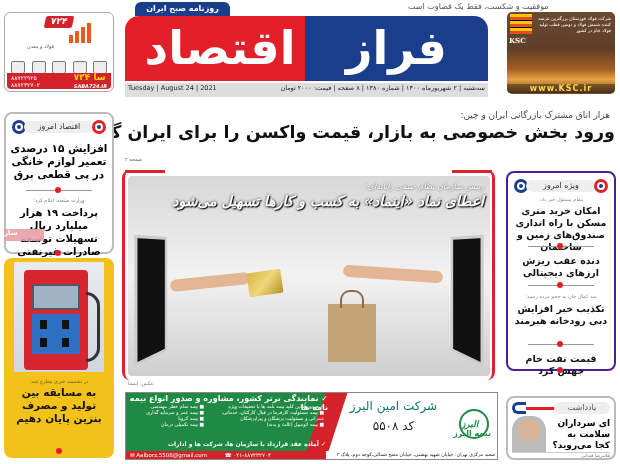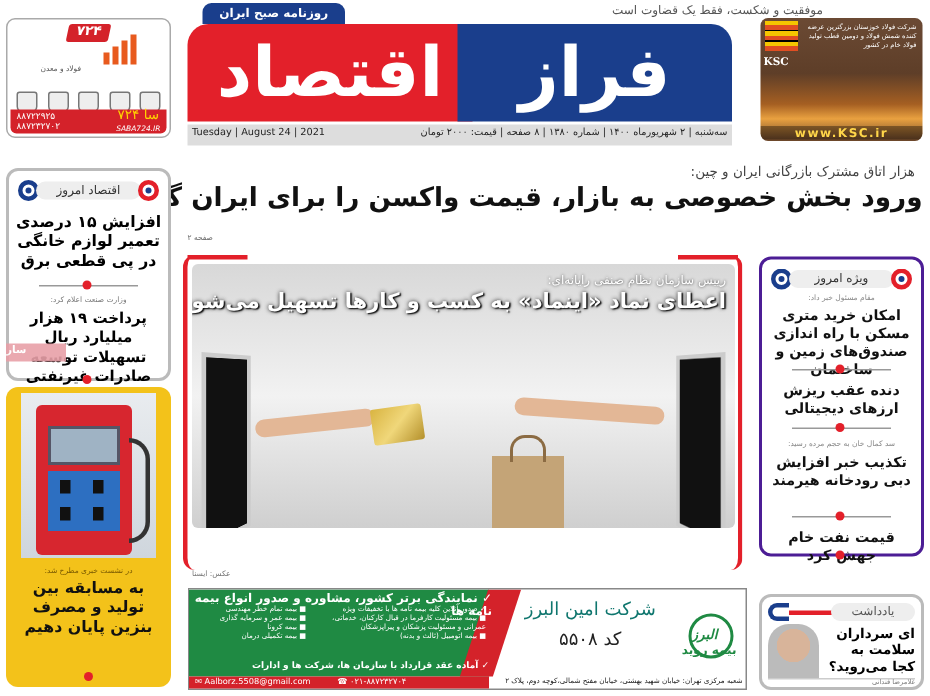--- a/index.html
+++ b/index.html
@@ -8,21 +8,21 @@
   
   .ad-left { left: 4px; top: 12px; width: 110px; height: 80px; border: 1px solid #aaa; border-radius: 6px; background: #fff; }
   .ad-left .logo724 { position:absolute; left:40px; top:3px; width:28px; height:12px; background:#d4222a; color:#fff; font-size:9px; font-weight:bold; text-align:center; border-radius:2px; transform:skewX(-12deg); }
   .ad-left .bars { position:absolute; left:64px; top:10px; width:30px; height:20px; }
   .ad-left .bars span { position:absolute; bottom:0; width:4px; background:#e85a1e; }
   .ad-left .tag { position:absolute; left:22px; top:30px; font-size:5px; color:#555; }
   .ad-left .carts { position:absolute; left:6px; top:48px; width:96px; height:16px; display:flex; justify-content:space-between; }
   .ad-left .cart { width:14px; height:14px; border:1px solid #777; border-radius:2px 2px 4px 4px; background:#eee; }
   .ad-left .footer { position:absolute; left:2px; bottom:2px; width:104px; height:16px; background:#d4222a; color:#fff; font-size:6px; border-radius:0 0 4px 4px; }
   .ad-left .footer .phones { position:absolute; left:4px; top:1px; line-height:7px; letter-spacing:1px; }
-  .ad-left .footer .brand { position:absolute; right:4px; top:0px; font-size:9px; font-weight:normal; color:#ffd400; text-align:center; line-height:9px; }
+  .ad-left .footer .brand { position:absolute; right:4px; top:0px; font-size:9px; font-weight:bold; color:#ffd400; text-align:left; line-height:9px; }
   .ad-left .footer .brand small { display:block; font-size:5px; color:#fff; font-style:italic; }
 
   .slogan-top { left: 408px; top: 2px; font-size: 8px; color: #555; }
   .daily-badge { left: 135px; top: 2px; width: 95px; height: 14px; background: #1a3e8c; color: #fff; font-size: 8px; font-weight: bold; text-align: center; line-height: 14px; border-radius: 6px 6px 0 0; }
   .logo-red { left: 125px; top: 16px; width: 190px; height: 65px; background: #e3202a; border-radius: 14px 0 0 0; }
   .logo-blue { left: 305px; top: 16px; width: 183px; height: 65px; background: #1a3e8c; border-radius: 0 14px 0 0; }
   .logo-text-red, .logo-text-blue { color: #fff; font-weight: bold; font-size: 46px; line-height: 65px; text-align: center; font-family: "DejaVu Sans", sans-serif; }
   .logo-text-red { left: 125px; top: 16px; width: 190px; }
   .logo-text-blue { left: 305px; top: 16px; width: 183px; }
   .dateline { left: 125px; top: 83px; width: 363px; height: 14px; background: #ddd; font-size: 6.5px; color: #222; line-height: 11px; }
@@ -64,21 +64,21 @@
   .hose { position:absolute; right:4px; top:30px; width:14px; height:70px; border:3px solid #333; border-left:none; border-radius:0 14px 14px 0; }
   .yellowbox .k { position:absolute; top:120px; left:4px; right:4px; text-align:center; font-size:5px; color:#7a5a00; direction:rtl; }
   .yellowbox .h { position:absolute; top:128px; left:4px; right:4px; text-align:center; font-size:10.5px; font-weight:bold; line-height:13px; direction:rtl; color:#111; }
   .yellowbox .dot { left:52px; bottom:4px; }
 
   
   .feature-frame { left: 122px; top: 170px; width: 373px; height: 210px; border: 3px solid #e3202a; border-top: none; border-bottom: none; border-radius: 8px; }
   .feature-frame::before, .feature-frame::after { content:""; position:absolute; top:0; width:40px; height:3px; background:#e3202a; }
   .feature-frame::before { left:0; }
   .feature-frame::after { right:0; }
-  .feature { left: 128px; top: 176px; width: 362px; height: 176px; background: linear-gradient(180deg, #d8d8d8 0%, #f2f2f2 50%, #cfcfcf 100%); border-radius: 4px; overflow:hidden; }
+  .feature { left: 128px; top: 176px; width: 362px; height: 200px; background: linear-gradient(180deg, #d8d8d8 0%, #f2f2f2 50%, #cfcfcf 100%); border-radius: 4px; overflow:hidden;font-style:italic; }
   .feature .k { position:absolute; right:6px; top:6px; font-size:8px; color:#fff; text-shadow: 0 0 2px #333; direction:rtl; }
   .feature .h { position:absolute; right:6px; top:17px; font-size:14px; font-weight:bold; color:#fff; text-shadow: 0 0 3px #222, 1px 1px 1px #000; direction:rtl; white-space:nowrap; }
   .monitor { position:absolute; top:60px; width:36px; height:122px; background:#111; border:3px solid #ccc; }
   .monitor.l { left:6px; transform: skewY(-12deg) perspective(100px) rotateY(25deg); }
   .monitor.r { right:6px; transform: skewY(12deg) perspective(100px) rotateY(-25deg); }
   .arm { position:absolute; height:12px; background:#e3b796; border-radius:6px; }
   .card { position:absolute; left:120px; top:95px; width:34px; height:24px; background: linear-gradient(135deg,#d9b441,#f0d77a,#b4902b); border-radius:2px; transform: rotate(-8deg); }
   .bag { position:absolute; left:200px; top:128px; width:48px; height:58px; background:#c4a477; }
   .bag::before { content:""; position:absolute; left:12px; top:-14px; width:20px; height:16px; border:2px solid #8b6b43; border-bottom:none; border-radius:10px 10px 0 0; }
   .caption { left: 128px; top: 380px; font-size: 5px; color: #777; }
@@ -257,15 +257,15 @@
   <div class="gfoot">✓ آماده عقد قرارداد با سازمان ها، شرکت ها و ادارات</div>
   <div class="redbar">
     <span style="margin-left:4px">✉</span>
     <span>Aalborz.5508@gmail.com</span>
     <span style="margin-left:16px">☎</span>
     <span>۰۲۱-۸۸۷۲۳۲۷۰۴</span>
   </div>
   <div class="name">شرکت امین البرز</div>
   <div class="code">کد ۵۵۰۸</div>
   <div class="alogo">البرز</div>
-  <div class="alogo-t">بیمه روید</div>
+  <div class="alogo-t">بیمه البرز</div>
   <div class="addr">شعبه مرکزی تهران: خیابان شهید بهشتی، خیابان مفتح شمالی،کوچه دوم، پلاک ۲</div>
 </div>
 
 </body></html>

